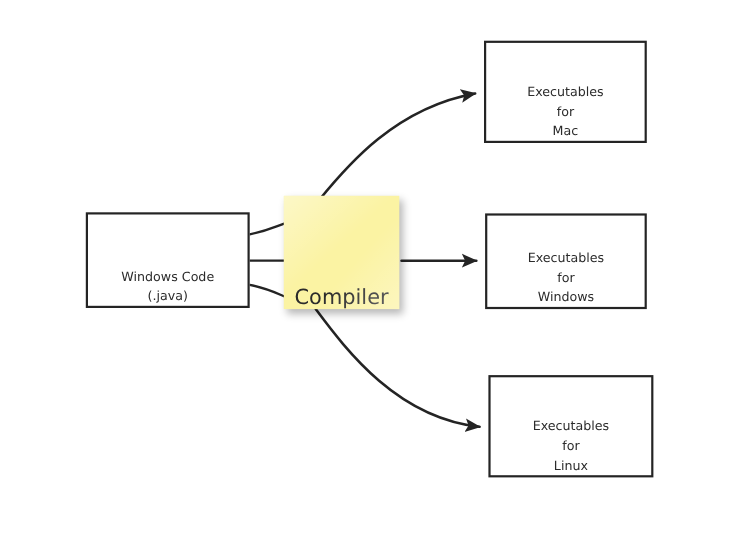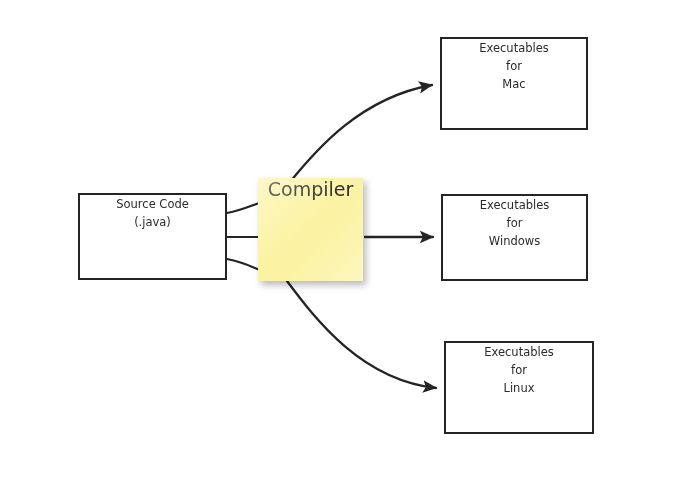--- a/index.html
+++ b/index.html
@@ -18,21 +18,21 @@
   #canvas {
     position: absolute;
     inset: 0;
     width: 685px;
     height: 489px;
   }
   .node {
     position: absolute;
     box-sizing: border-box;
     display: flex;
-    align-items: flex-start;
+    align-items: flex-end;
     justify-content: center;
     text-align: center;
   }
   .box {
     background: #ffffff;
     border: 2px solid #242424;
     color: #2b2b2b;
     font-size: 11.5px;
     line-height: 18px;
   }
@@ -79,21 +79,21 @@
   </g>
 
   <g fill="none" stroke="#242424" stroke-width="2.3" stroke-linecap="round">
     <path d="M 290 182 C 316 150 360 98 432 85" marker-end="url(#arrow)"></path>
     <path d="M 365 237 L 433 237" marker-end="url(#arrow)"></path>
     <path d="M 287 281 C 316 320 362 380 436 388" marker-end="url(#arrow)"></path>
   </g>
 </svg>
 
 <div class="node box" id="src-box">
-  <span class="box-label">Source Code
+  <span class="box-label">Windows Code
 (.java)</span>
 </div>
 
 <div class="node sticky" id="sticky">
   <span class="sticky-sheen"></span>
   <span class="box-label">Compiler</span>
 </div>
 
 <div class="node box" id="mac-box">
   <span class="box-label">Executables

